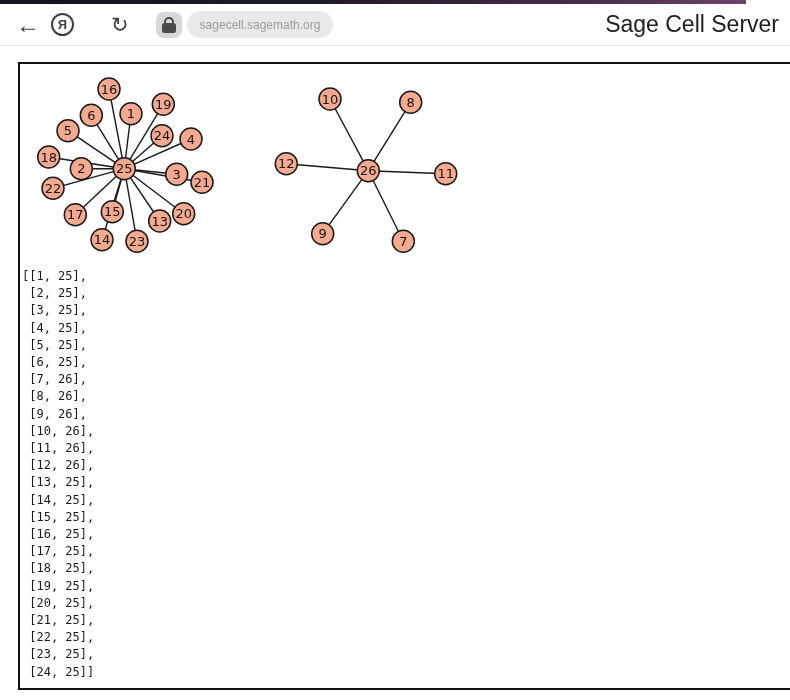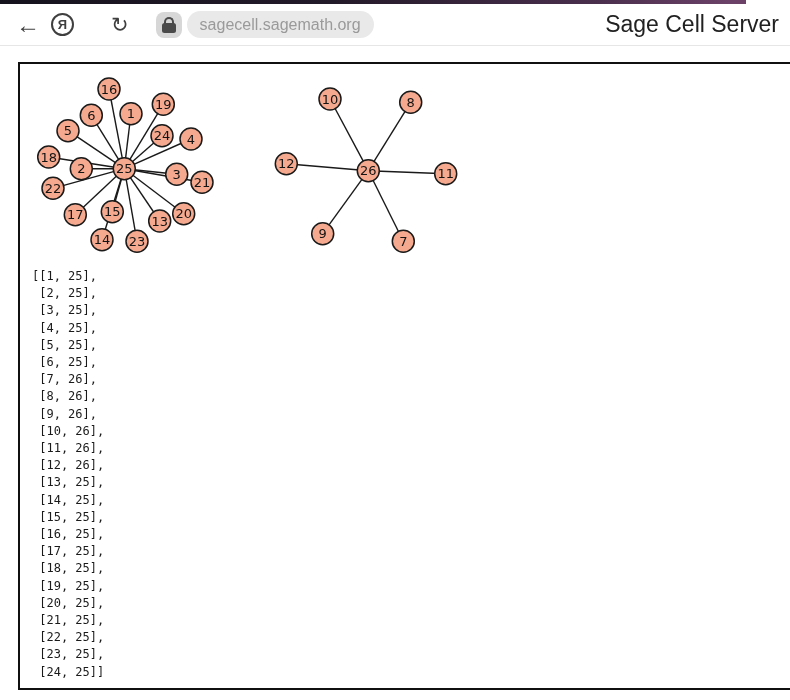--- a/index.html
+++ b/index.html
@@ -60,21 +60,21 @@
     width: 14px; height: 10px;
     background: #4a4a4a; border-radius: 2.5px;
   }
 
   .url-pill {
     margin-left: 5px;
     height: 27px;
     background: #e9e9e9; border-radius: 13.5px;
     display: flex; align-items: center;
     padding: 2px 13px;
-    font-size: 16px; color: #9a9a9a;
+    font-size: 12px; color: #9a9a9a;
     cursor: text; white-space: nowrap;
   }
 
   .toolbar-spacer { flex: 1; }
 
   .page-title {
     margin-right: 11px;
     font-size: 23px; color: #212121;
     white-space: nowrap;
   }
@@ -88,21 +88,21 @@
   }
 
   .graph-plot { position: absolute; left: 0; top: 0; }
   .graph-plot text {
     font-family: "DejaVu Sans", sans-serif;
     font-size: 13px;
     fill: #141414;
   }
 
   .edge-list {
-    position: absolute; left: 12px; top: 204px;
+    position: absolute; left: 2px; top: 204px;
     font-family: "DejaVu Sans Mono", monospace;
     font-size: 12px; line-height: 17.2px;
     color: #1a1a1a;
     white-space: pre;
   }
 </style>
 </head>
 <body>
 
 <div class="top-strip"></div>

